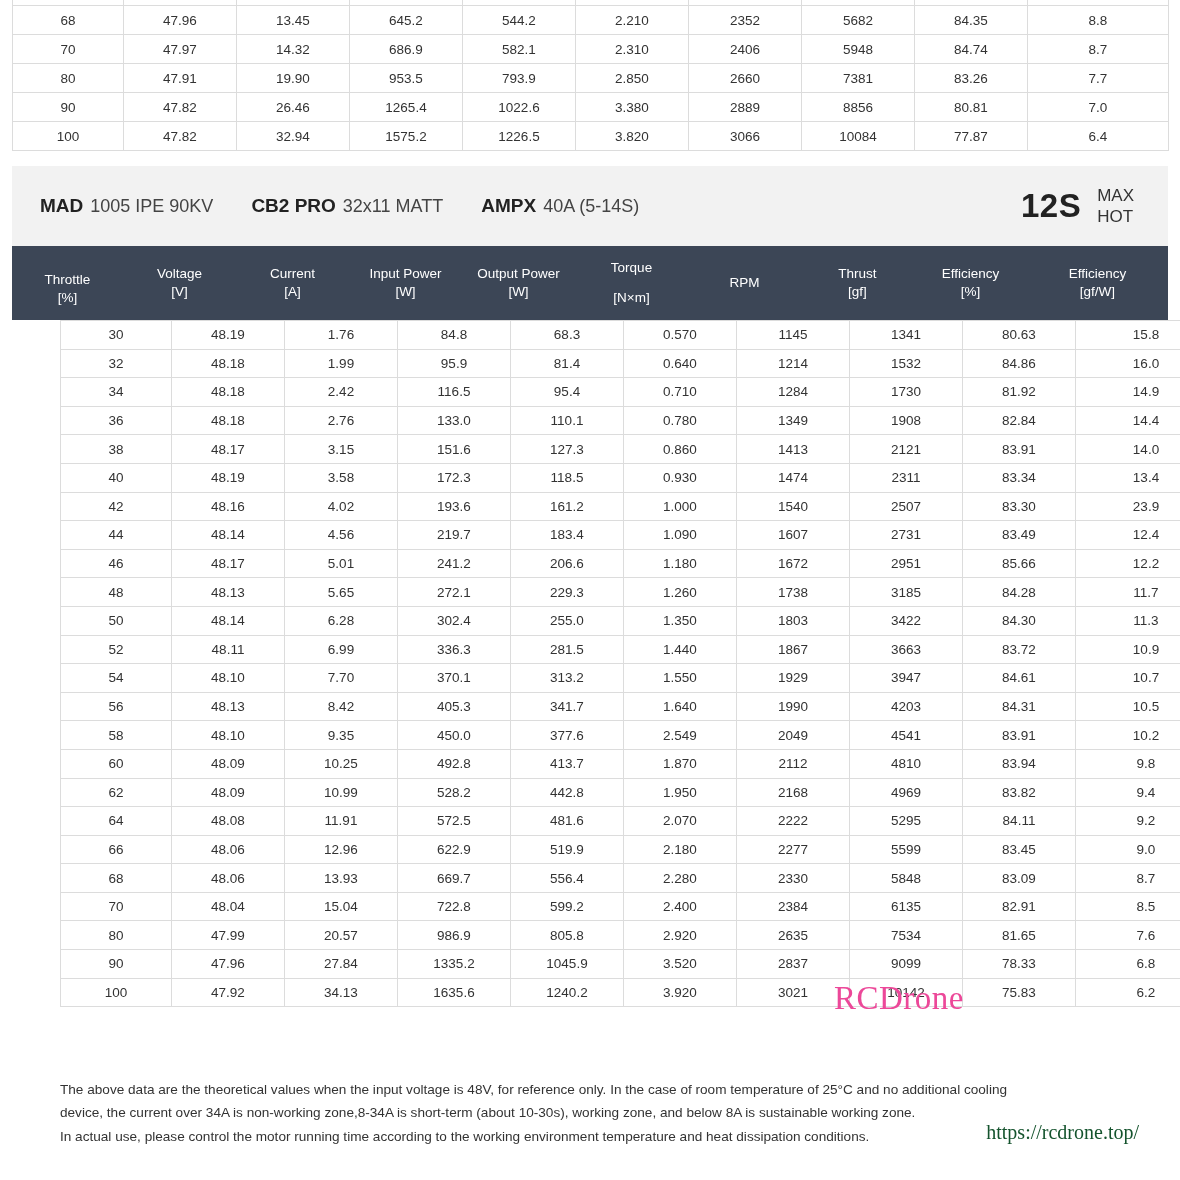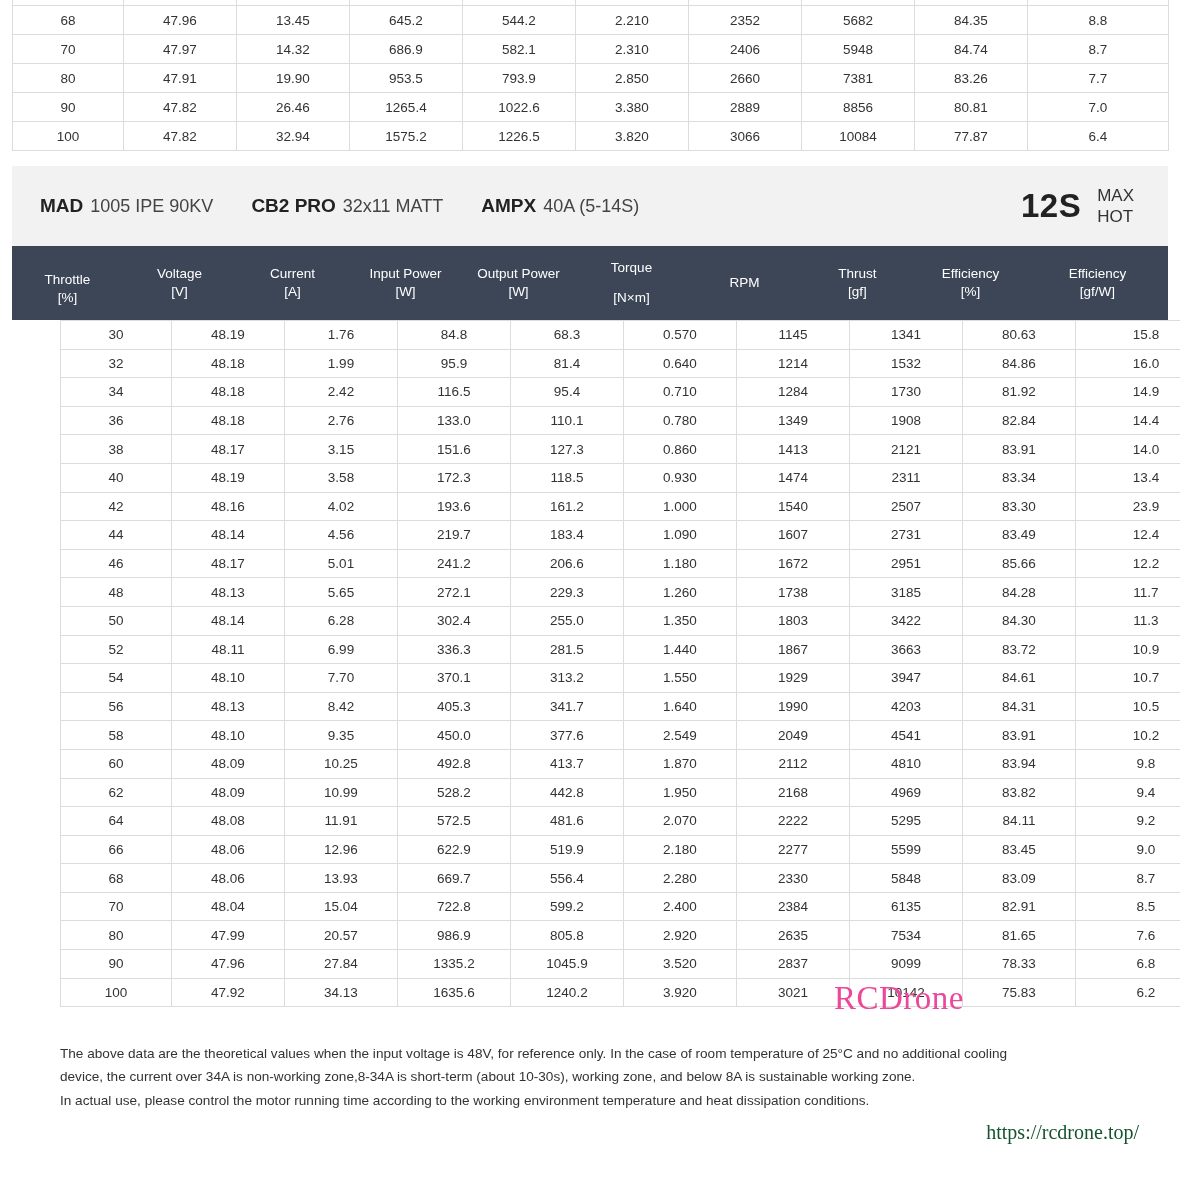--- a/index.html
+++ b/index.html
@@ -140,21 +140,21 @@
     position: absolute;
     right: 41px; top: 1121px;
     font-size: 20px;
     color: #14532d;
     font-family: "Liberation Serif", serif;
   }
 
   
   .footnote {
     position: absolute;
-    left: 60px; top: 1042px;
+    left: 60px; top: 1078px;
     width: 1070px;
     font-size: 13.6px;
     line-height: 1.72;
     color: #333;
   }
 
   
   .sep-line {
     position: absolute;
     left: 12px; top: 165px;

